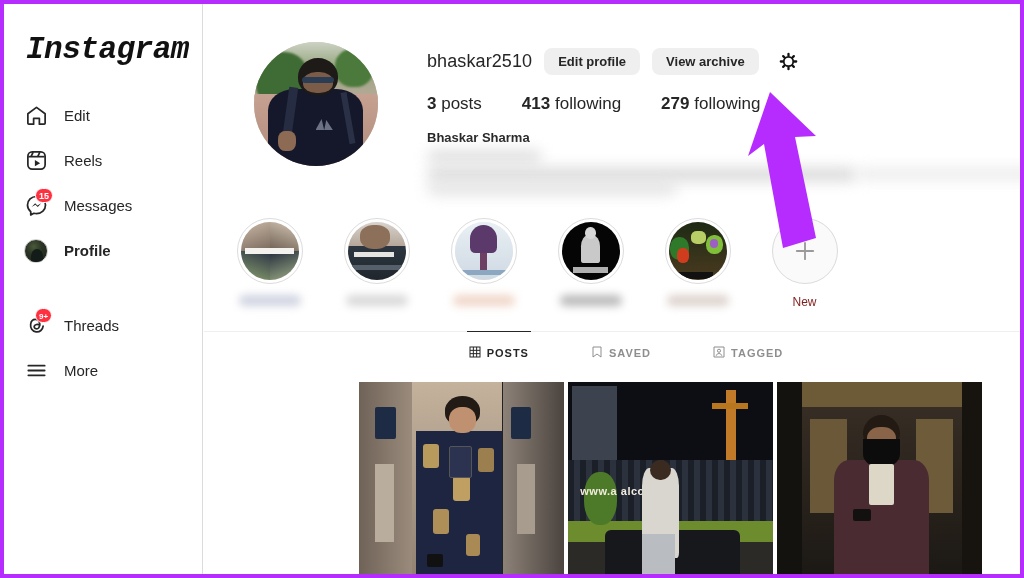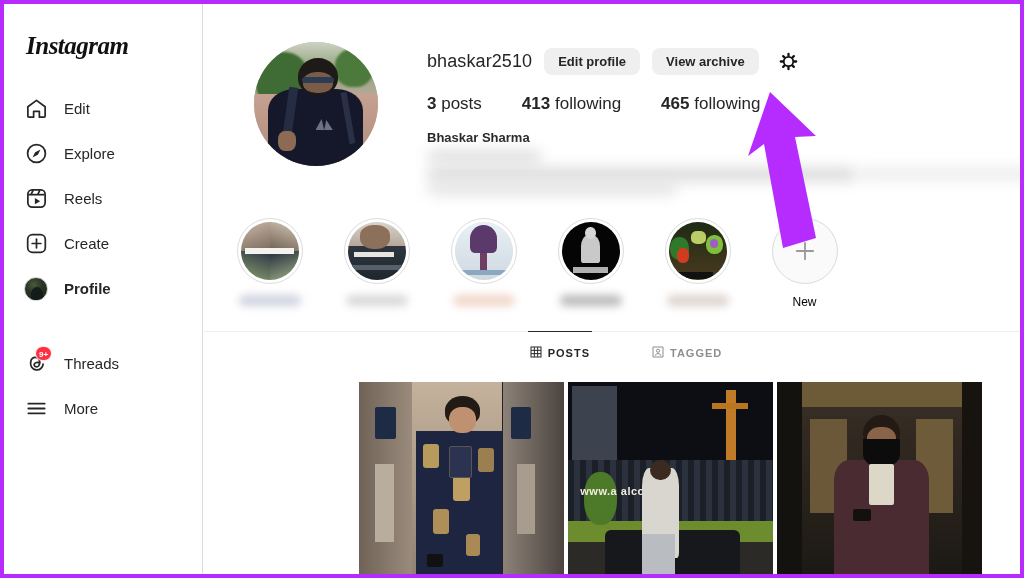--- a/index.html
+++ b/index.html
@@ -20,24 +20,24 @@
   
   #sidebar {
     position: absolute;
     left: 0; top: 0;
     width: 199px; height: 100%;
     background: #ffffff;
     border-right: 1px solid #dbdbdb;
     padding-top: 18px;
   }
   .logo {
-    font-family: Liberation Serif, serif;
+    font-family: Liberation Mono, monospace;
     font-style: italic;
     font-weight: 700;
-    font-size: 25px;
+    font-size: 31px;
     color: #111;
     margin: 10px 0 26px 22px;
     letter-spacing: -0.5px;
   }
   .nav-item {
     display: flex;
     align-items: center;
     height: 45px;
     padding-left: 20px;
     gap: 16px;
@@ -305,21 +305,21 @@
     width: 66px; height: 66px;
     border-radius: 50%;
     border: 1px solid #dbdbdb;
     background: #fafafa;
     display: flex; align-items: center; justify-content: center;
     color: #9a9a9a;
   }
   .hl-new .new-label {
     margin-top: 11px;
     font-size: 12px;
-    color: #000000;
+    color: #7f1d1d;
   }
 
   
   #tabs-wrap {
     margin-top: 22px;
     border-top: 1px solid #efefef;
     display: flex;
     justify-content: center;
     gap: 58px;
   }
@@ -419,55 +419,46 @@
     <div class="nav-item">
       <span class="ico">
         <svg width="23" height="23" viewBox="0 0 24 24" fill="none" stroke="#262626" stroke-width="1.8" stroke-linejoin="round">
           <path d="M3 10.2 12 3.5l9 6.7V20a1 1 0 0 1-1 1h-5v-6H9v6H4a1 1 0 0 1-1-1z"></path>
         </svg>
       </span>
       <span class="lbl">Edit</span>
     </div>
 
 
-    <div class="nav-item">
-      <span class="ico">
-        <svg width="23" height="23" viewBox="0 0 24 24" fill="none" stroke="#262626" stroke-width="1.8" stroke-linejoin="round">
-          <circle cx="12" cy="12" r="9.3"></circle>
-          <polygon points="16.2,7.8 10.6,10.6 7.8,16.2 13.4,13.4" fill="#262626" stroke="none"></polygon>
-        </svg>
-      </span>
-      <span class="lbl">Explore</span>
-    </div>
 
     <div class="nav-item">
       <span class="ico">
         <svg width="23" height="23" viewBox="0 0 24 24" fill="none" stroke="#262626" stroke-width="1.8" stroke-linejoin="round">
           <rect x="3" y="3" width="18" height="18" rx="4.5"></rect>
           <line x1="3.5" y1="8" x2="20.5" y2="8"></line>
           <line x1="8.5" y1="3.2" x2="6.3" y2="8"></line>
           <line x1="15.5" y1="3.2" x2="13.3" y2="8"></line>
           <polygon points="10.3,11.5 15.8,14.8 10.3,18" fill="#262626" stroke="none"></polygon>
         </svg>
       </span>
       <span class="lbl">Reels</span>
     </div>
 
-
-
     <div class="nav-item">
       <span class="ico">
-        <svg width="23" height="23" viewBox="0 0 24 24" fill="none" stroke="#262626" stroke-width="1.8" stroke-linecap="round" stroke-linejoin="round">
-          <rect x="2.8" y="2.8" width="18.4" height="18.4" rx="5"></rect>
-          <line x1="12" y1="7.5" x2="12" y2="16.5"></line>
-            <line x1="7.5" y1="12" x2="16.5" y2="12"></line>
+        <svg width="23" height="23" viewBox="0 0 24 24" fill="none" stroke="#262626" stroke-width="1.8" stroke-linejoin="round">
+          <path d="M12 2.6c-5.3 0-9.4 3.9-9.4 9 0 2.8 1.3 5.3 3.4 6.9v3.4l3.2-1.8c.9.2 1.8.4 2.8.4 5.3 0 9.4-3.9 9.4-9s-4.1-8.9-9.4-8.9z"></path>
+          <polyline points="6.9,13.6 10.6,9.7 12.9,12.1 16.9,9.7 13.3,13.6 10.9,11.2 6.9,13.6" fill="#262626" stroke="none"></polyline>
         </svg>
+        <span class="badge">15</span>
       </span>
-      <span class="lbl">Create</span>
+      <span class="lbl">Messages</span>
     </div>
+
+
 
     <div class="nav-item active">
       <span class="ico">
         <span class="avatar-nav"></span>
       </span>
       <span class="lbl">Profile</span>
     </div>
 
     <div class="nav-gap"></div>
 
@@ -529,21 +520,21 @@
         <div class="row-2">
           <span class="stat">
             <b>3</b>
             <span>posts</span>
           </span>
           <span class="stat">
             <b>413</b>
             <span>following</span>
           </span>
           <span class="stat">
-            <b>465</b>
+            <b>279</b>
             <span>following</span>
           </span>
         </div>
 
         <div class="fullname">Bhaskar Sharma</div>
 
         <div class="bio-blur">
           <span class="l l1"></span>
             <span class="l l2"></span>
           <span class="l l3"></span>
@@ -629,20 +620,28 @@
         <span>
           <svg width="12" height="12" viewBox="0 0 24 24" fill="none" stroke="#262626" stroke-width="2">
             <rect x="2" y="2" width="20" height="20"></rect>
               <line x1="2" y1="8.7" x2="22" y2="8.7"></line>
             <line x1="2" y1="15.3" x2="22" y2="15.3"></line>
               <line x1="8.7" y1="2" x2="8.7" y2="22"></line>
             <line x1="15.3" y1="2" x2="15.3" y2="22"></line>
           </svg>
         </span>
         <span>POSTS</span>
+      </div>
+      <div class="tab">
+        <span>
+          <svg width="12" height="12" viewBox="0 0 24 24" fill="none" stroke="#8e8e8e" stroke-width="2" stroke-linejoin="round">
+            <polygon points="4,2 20,2 20,22 12,16 4,22"></polygon>
+          </svg>
+        </span>
+        <span>SAVED</span>
       </div>
       <div class="tab">
         <span>
           <svg width="12" height="12" viewBox="0 0 24 24" fill="none" stroke="#8e8e8e" stroke-width="2" stroke-linejoin="round">
             <rect x="2" y="2" width="20" height="20"></rect>
             <circle cx="12" cy="9.5" r="3.1"></circle>
               <path d="M6.4 19.5c.8-3 2.9-4.4 5.6-4.4s4.8 1.4 5.6 4.4"></path>
           </svg>
         </span>
         <span>TAGGED</span>

